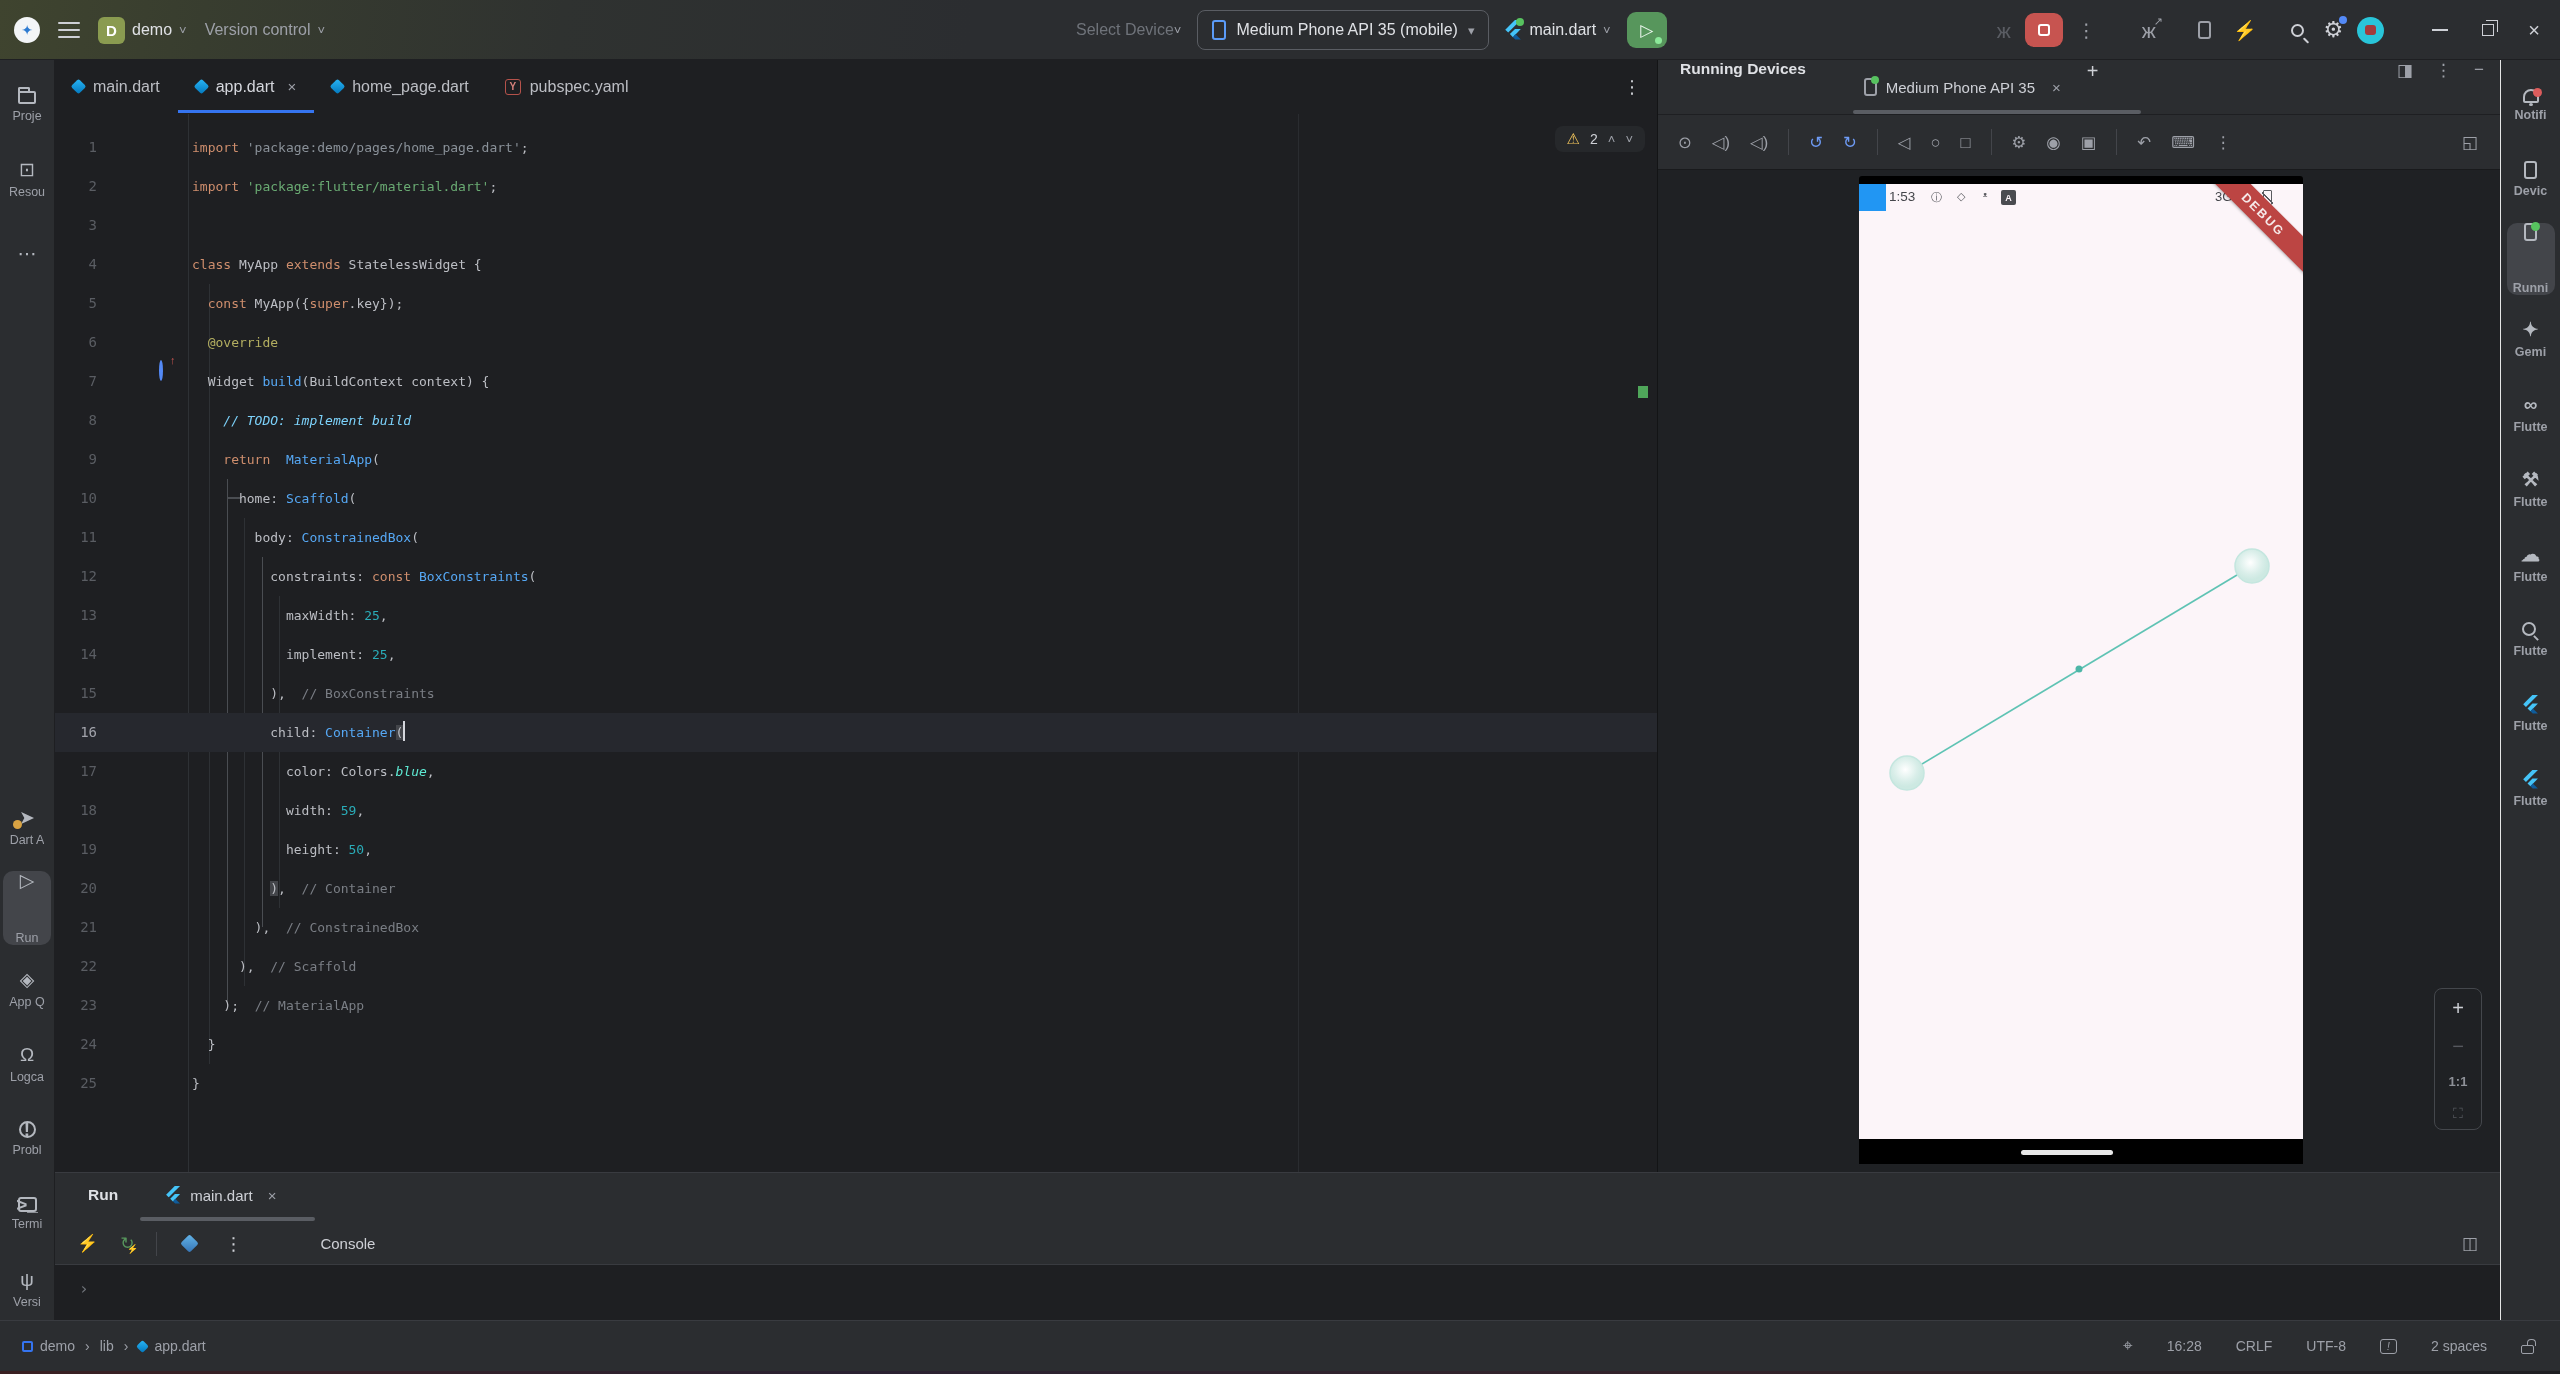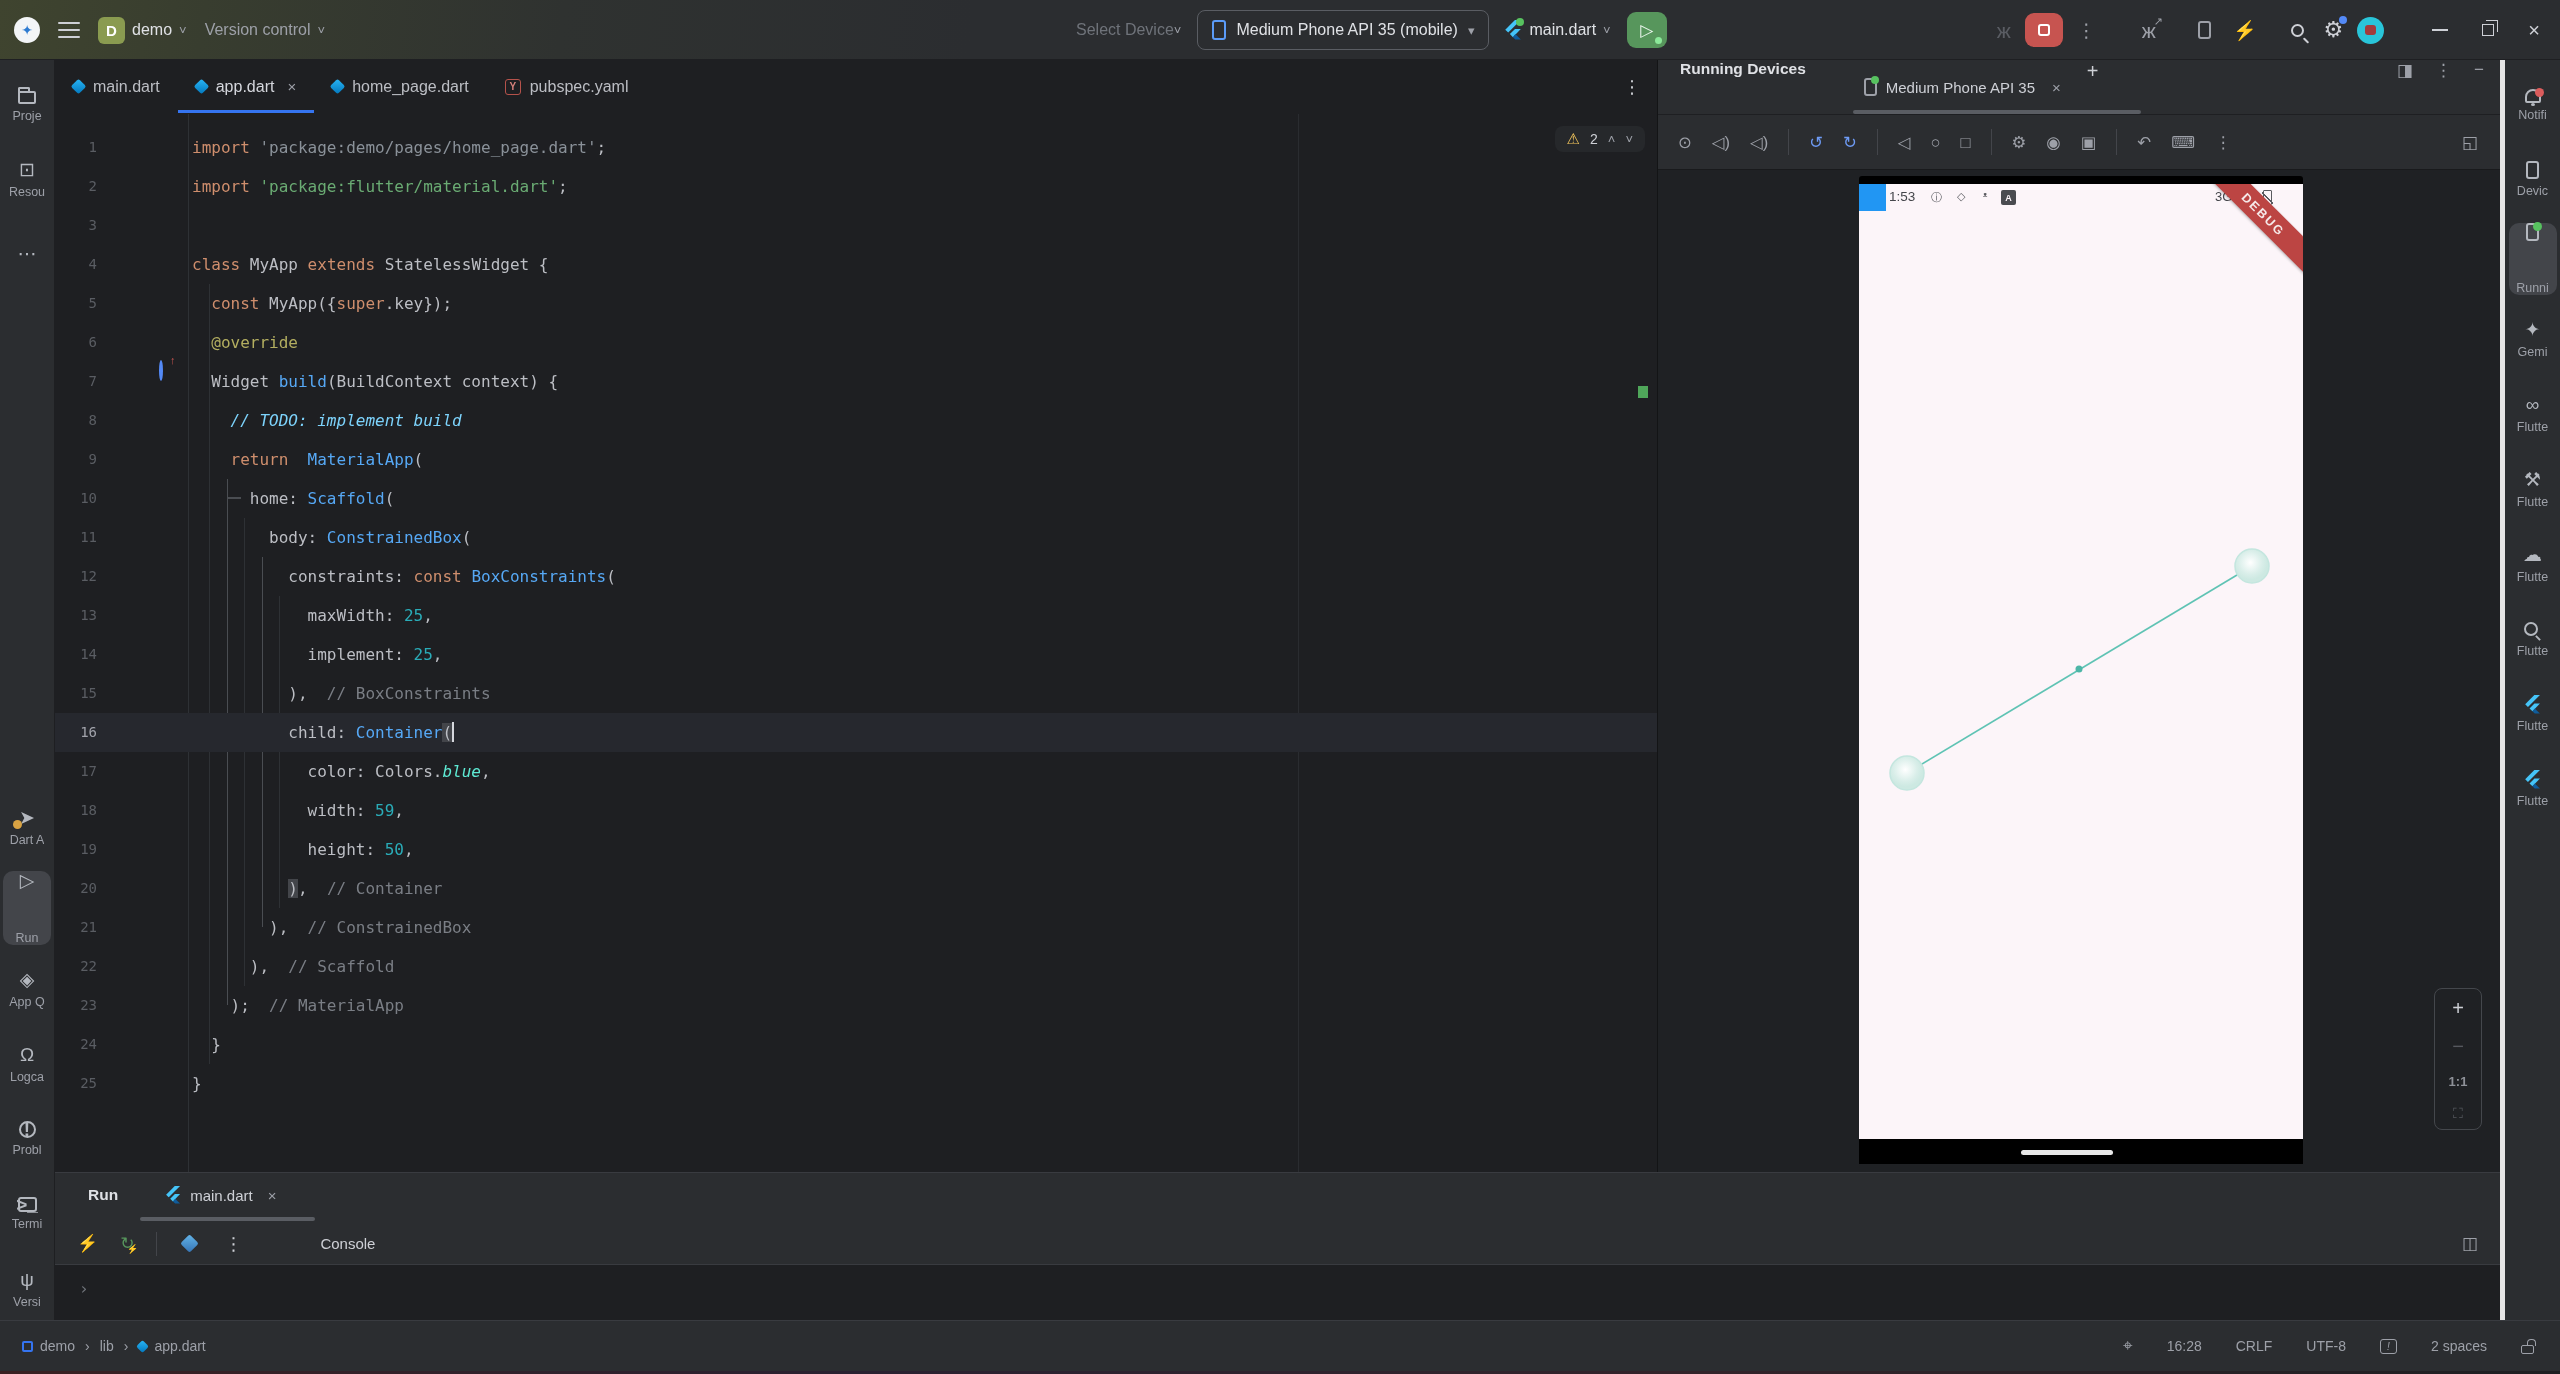--- a/index.html
+++ b/index.html
@@ -45,21 +45,21 @@
   .avatar i { width:11px; height:10px; border-radius:3px; background:#A33B3B; }
   .win-min { width:16px; height:2px; background:#CED0D6; }
   .win-max { width:12px; height:12px; border:1.5px solid #CED0D6; position:relative; }
   .win-max::after { content:""; position:absolute; left:3px; top:-5px; width:11px; height:11px; border:1.5px solid #CED0D6; border-left:none; border-bottom:none; }
   .win-close { font-size:20px; color:#CED0D6; }
   .winbox { padding:0 10px; display:flex; align-items:center; height:60px; cursor:pointer; }
 
   
   .sidebar { position:absolute; top:60px; width:55px; height:1260px; background:#2B2D30; display:flex; flex-direction:column; align-items:center;text-align:center; }
   #leftbar { left:0; border-right:1px solid #1E1F22; }
-  #rightbar { left:2500px; width:60px; border-left:5px solid #e5e5e5; }
+  #rightbar { left:2500px; width:60px; border-left:1px solid #e5e5e5;font-weight:bold; }
   .sbitem { width:48px; min-height:62px; margin-top:13px; display:flex; flex-direction:column; align-items:center; justify-content:center; gap:5px; border-radius:10px; cursor:pointer; color:#B4B8BF; }
   .sbitem.selected { background:#43454A;gap:40px; }
   .sbitem .glyph { font-size:19px; line-height:20px; position:relative; }
   .sbitem .lbl { font-size:12.5px; color:#9DA0A8; max-width:56px; white-space:nowrap; overflow:hidden; }
   .sbitem .badge { position:absolute; border-radius:50%; width:9px; height:9px; }
   .badge.yellow { background:#D9A343; left:-6px; bottom:-1px; }
   .badge.red { background:#DB5C5C; right:-5px; top:-3px; }
   .badge.green { background:#57C25F; right:-5px; top:-3px; }
   .spacer { flex:1; }
   .ico-folder { width:18px; height:13px; border:2px solid #B4B8BF; border-radius:2px; position:relative; margin-top:5px; }
@@ -82,21 +82,21 @@
   .tab-kebab { margin-left:auto; align-self:center; padding:0 16px; color:#CED0D6; font-size:18px; cursor:pointer; }
 
   
   #editor { position:absolute; left:55px; top:114px; width:1602px; height:1058px; background:#1E1F22; overflow:hidden; }
   #code { position:absolute; left:0; top:14px; width:100%; }
   .cl { position:relative; height:39px; width:100%; }
   .cl.current { background:#26282E; }
   .cl .ln { position:absolute; left:0; top:0; width:42px; text-align:right; font-family:"DejaVu Sans Mono", monospace; font-size:14px; line-height:39px; color:#5A5D63; }
   .cl.current .ln { color:#A1A3AB; }
   .cl .gut { position:absolute; left:98px; top:0; width:34px; height:39px; }
-  .cl .codeln { position:absolute; left:137px; top:0; white-space:pre; font-family:"DejaVu Sans Mono", monospace; font-size:16px; line-height:39px; }
+  .cl .codeln { position:absolute; left:137px; top:0; white-space:pre; font-family:"DejaVu Sans Mono", monospace; font-size:13px; line-height:39px; }
   .s-df{color:#BCBEC4} .s-kw{color:#CF8E6D} .s-str{color:#6AAB73} .s-sgr{color:#8A9199}
   .s-cls{color:#56A8F5} .s-fn{color:#56A8F5} .s-num{color:#2AACB8} .s-cmt{color:#7A7E85}
   .s-tdo{color:#7dd3fc; font-style:italic} .s-ann{color:#B3AE60} .s-prp{color:#5eead4; font-style:italic}
   .s-bhl{background:#43454A; color:#BCBEC4}
   .caret { display:inline-block; width:2px; height:20px; background:#D5D7DD; vertical-align:-4px; }
   .gut-override { position:relative; width:15px; height:15px; border:2px solid #548AF7; border-radius:50%; margin:11px 0 0 6px; }
   .gut-override::after { content:"↑"; position:absolute; left:9px; top:-8px; color:#C75450; font-size:11px; font-weight:bold; }
   .gut-color { width:15px; height:15px; background:#2F9BF0; margin:12px 0 0 4px; }
   .guide { position:absolute; width:1px; background:#2E3135; }
   .guide.seam { background:#4A4D52; }

